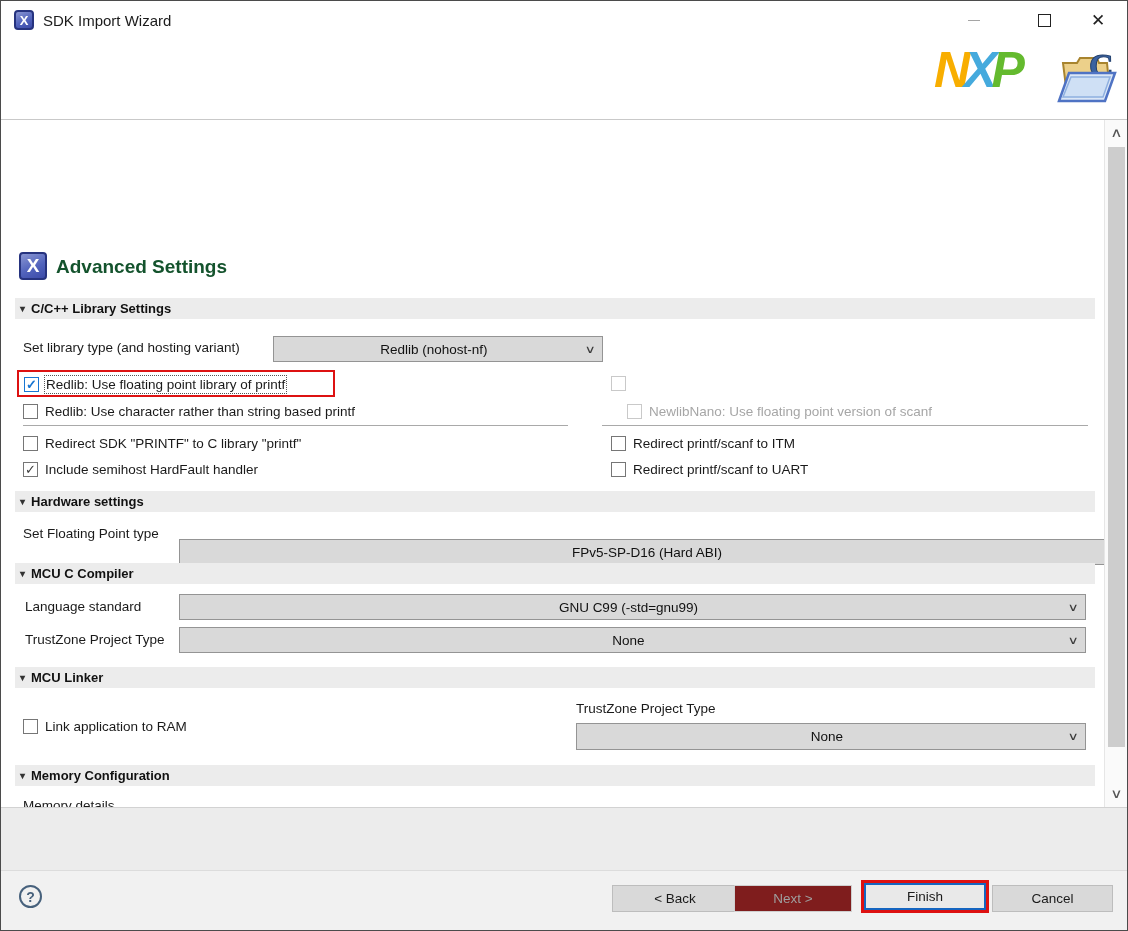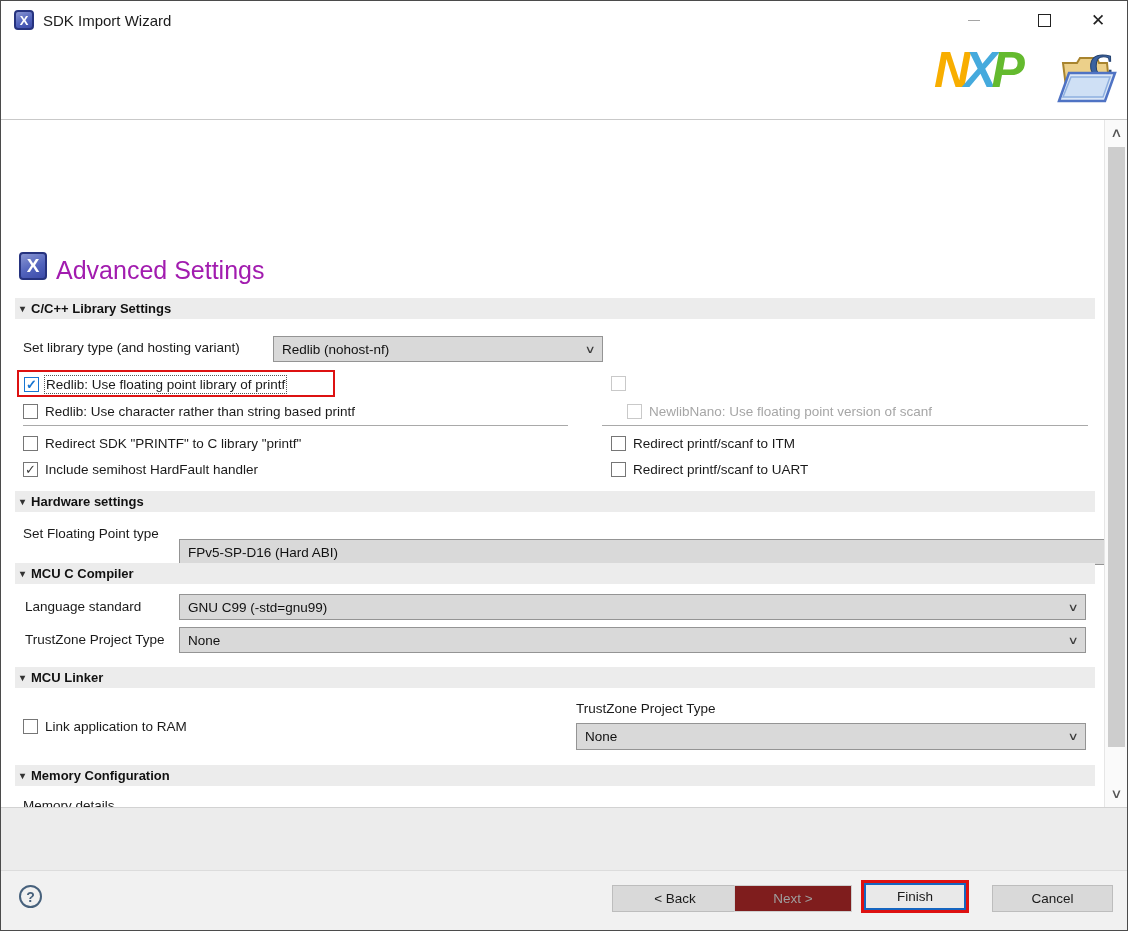--- a/index.html
+++ b/index.html
@@ -23,25 +23,25 @@
   .winbtn.min { left:950px; font-size:18px; }
   .winbtn.max { left:1020px; }
   .winbtn.cls { left:1074px; font-size:17px; }
   .maxglyph { width:13px; height:13px; border:1.5px solid #222; }
   
   .nxp { position:absolute; left:933px; top:44px; font-weight:900; font-style:italic; font-size:50px; letter-spacing:-6px; line-height:1; }
   .foldericon { position:absolute; left:1052px; top:42px; }
   .hdr-sep { position:absolute; left:0; top:118px; width:100%; height:1px; background:#c9c9c9; }
   
   .content { position:absolute; left:0; top:119px; width:1103px; height:687px; background:#fff; overflow:hidden; }
-  .page-title { position:absolute; left:55px; top:136px; font-size:25px; font-weight:normal; color:#a21caf; white-space:nowrap; }
+  .page-title { position:absolute; left:55px; top:136px; font-size:19px; font-weight:bold; color:#14532d; white-space:nowrap; }
   .secbar { position:absolute; left:14px; width:1080px; height:21px; background:#ececec; display:flex; align-items:center; font-size:13px; font-weight:bold; color:#111; }
   .secbar .tri { font-size:10px; color:#333; margin:0 6px 0 5px; font-style:normal; }
   .lbl { position:absolute; font-size:13.5px; color:#1a1a1a; white-space:nowrap; }
-  .combo { position:absolute; height:26px; background:#d9d9d9; border:1px solid #949494; display:flex; align-items:center; padding:0 8px; font-size:13.5px; color:#111; }
+  .combo { position:absolute; height:26px; background:#d9d9d9; border:1px solid #949494; display:flex; align-items:center; padding:0 8px; font-size:13.5px; color:#111;text-align:center; }
   .combo .val { flex:1; white-space:nowrap; overflow:hidden; }
   .combo .chev { font-size:11px; color:#3c3c3c; transform:scaleX(1.4); }
   
   .cbrow { position:absolute; display:flex; align-items:center; height:18px; }
   .cb { width:15px; height:15px; background:#fff; border:1px solid #767676; margin-right:7px; flex:none; display:flex; align-items:center; justify-content:center; font-size:13px; line-height:1; }
   .cb.blue { border-color:#1976d2; color:#1976d2; font-weight:bold; }
   .cb.gray { color:#3c3c3c; }
   .cb.disabled { border-color:#c9c9c9; }
   .cbrow .txt { font-size:13.5px; white-space:nowrap; }
   .cbrow.dim .txt { color:#a6a6a6; }
@@ -52,21 +52,21 @@
   .scrollbar { position:absolute; left:1103px; top:119px; width:24px; height:687px; background:#fafafa; border-left:1px solid #e6e6e6; }
   .scr-arrow { position:absolute; left:0; width:100%; height:24px; display:flex; align-items:center; justify-content:center; font-size:13px; color:#555; transform:scaleX(1.3); }
   .scr-thumb { position:absolute; left:3px; top:27px; width:17px; height:600px; background:#cdcdcd; }
   
   .band { position:absolute; left:0; top:806px; width:100%; height:63px; background:#ececec; border-top:1px solid #d2d2d2; }
   .footer { position:absolute; left:0; top:869px; width:100%; height:61px; background:#f1f1f1; border-top:1px solid #dcdcdc; }
   .helpicon { position:absolute; left:18px; top:884px; width:23px; height:23px; border:2px solid #47617c; border-radius:50%; color:#47617c; font-weight:bold; font-size:14px; display:flex; align-items:center; justify-content:center; }
   .fbtn { position:absolute; top:884px; height:27px; background:#d9d9d9; border:1px solid #bdbdbd; font-size:13.5px; display:flex; align-items:center; justify-content:center; cursor:default; }
   .fbtn.disabled { color:#9f9f9f; border-color:#cfcfcf; background:#7f1d1d; }
   .finish-wrap { position:absolute; left:860px; top:879px; border:3px solid #dd1111; }
-  .finish-wrap .fbtn { position:static; width:102px; height:27px; border:2px solid #1565c0; background:#e9e9e9; }
+  .finish-wrap .fbtn { position:static; width:122px; height:27px; border:2px solid #1565c0; background:#e9e9e9; }
 </style>
 </head>
 <body>
 
 <div class="window">
 
   <div class="titlebar">
     <span class="appicon small">X</span>
     <span class="win-title">SDK Import Wizard</span>
     <span class="winbtn min">

